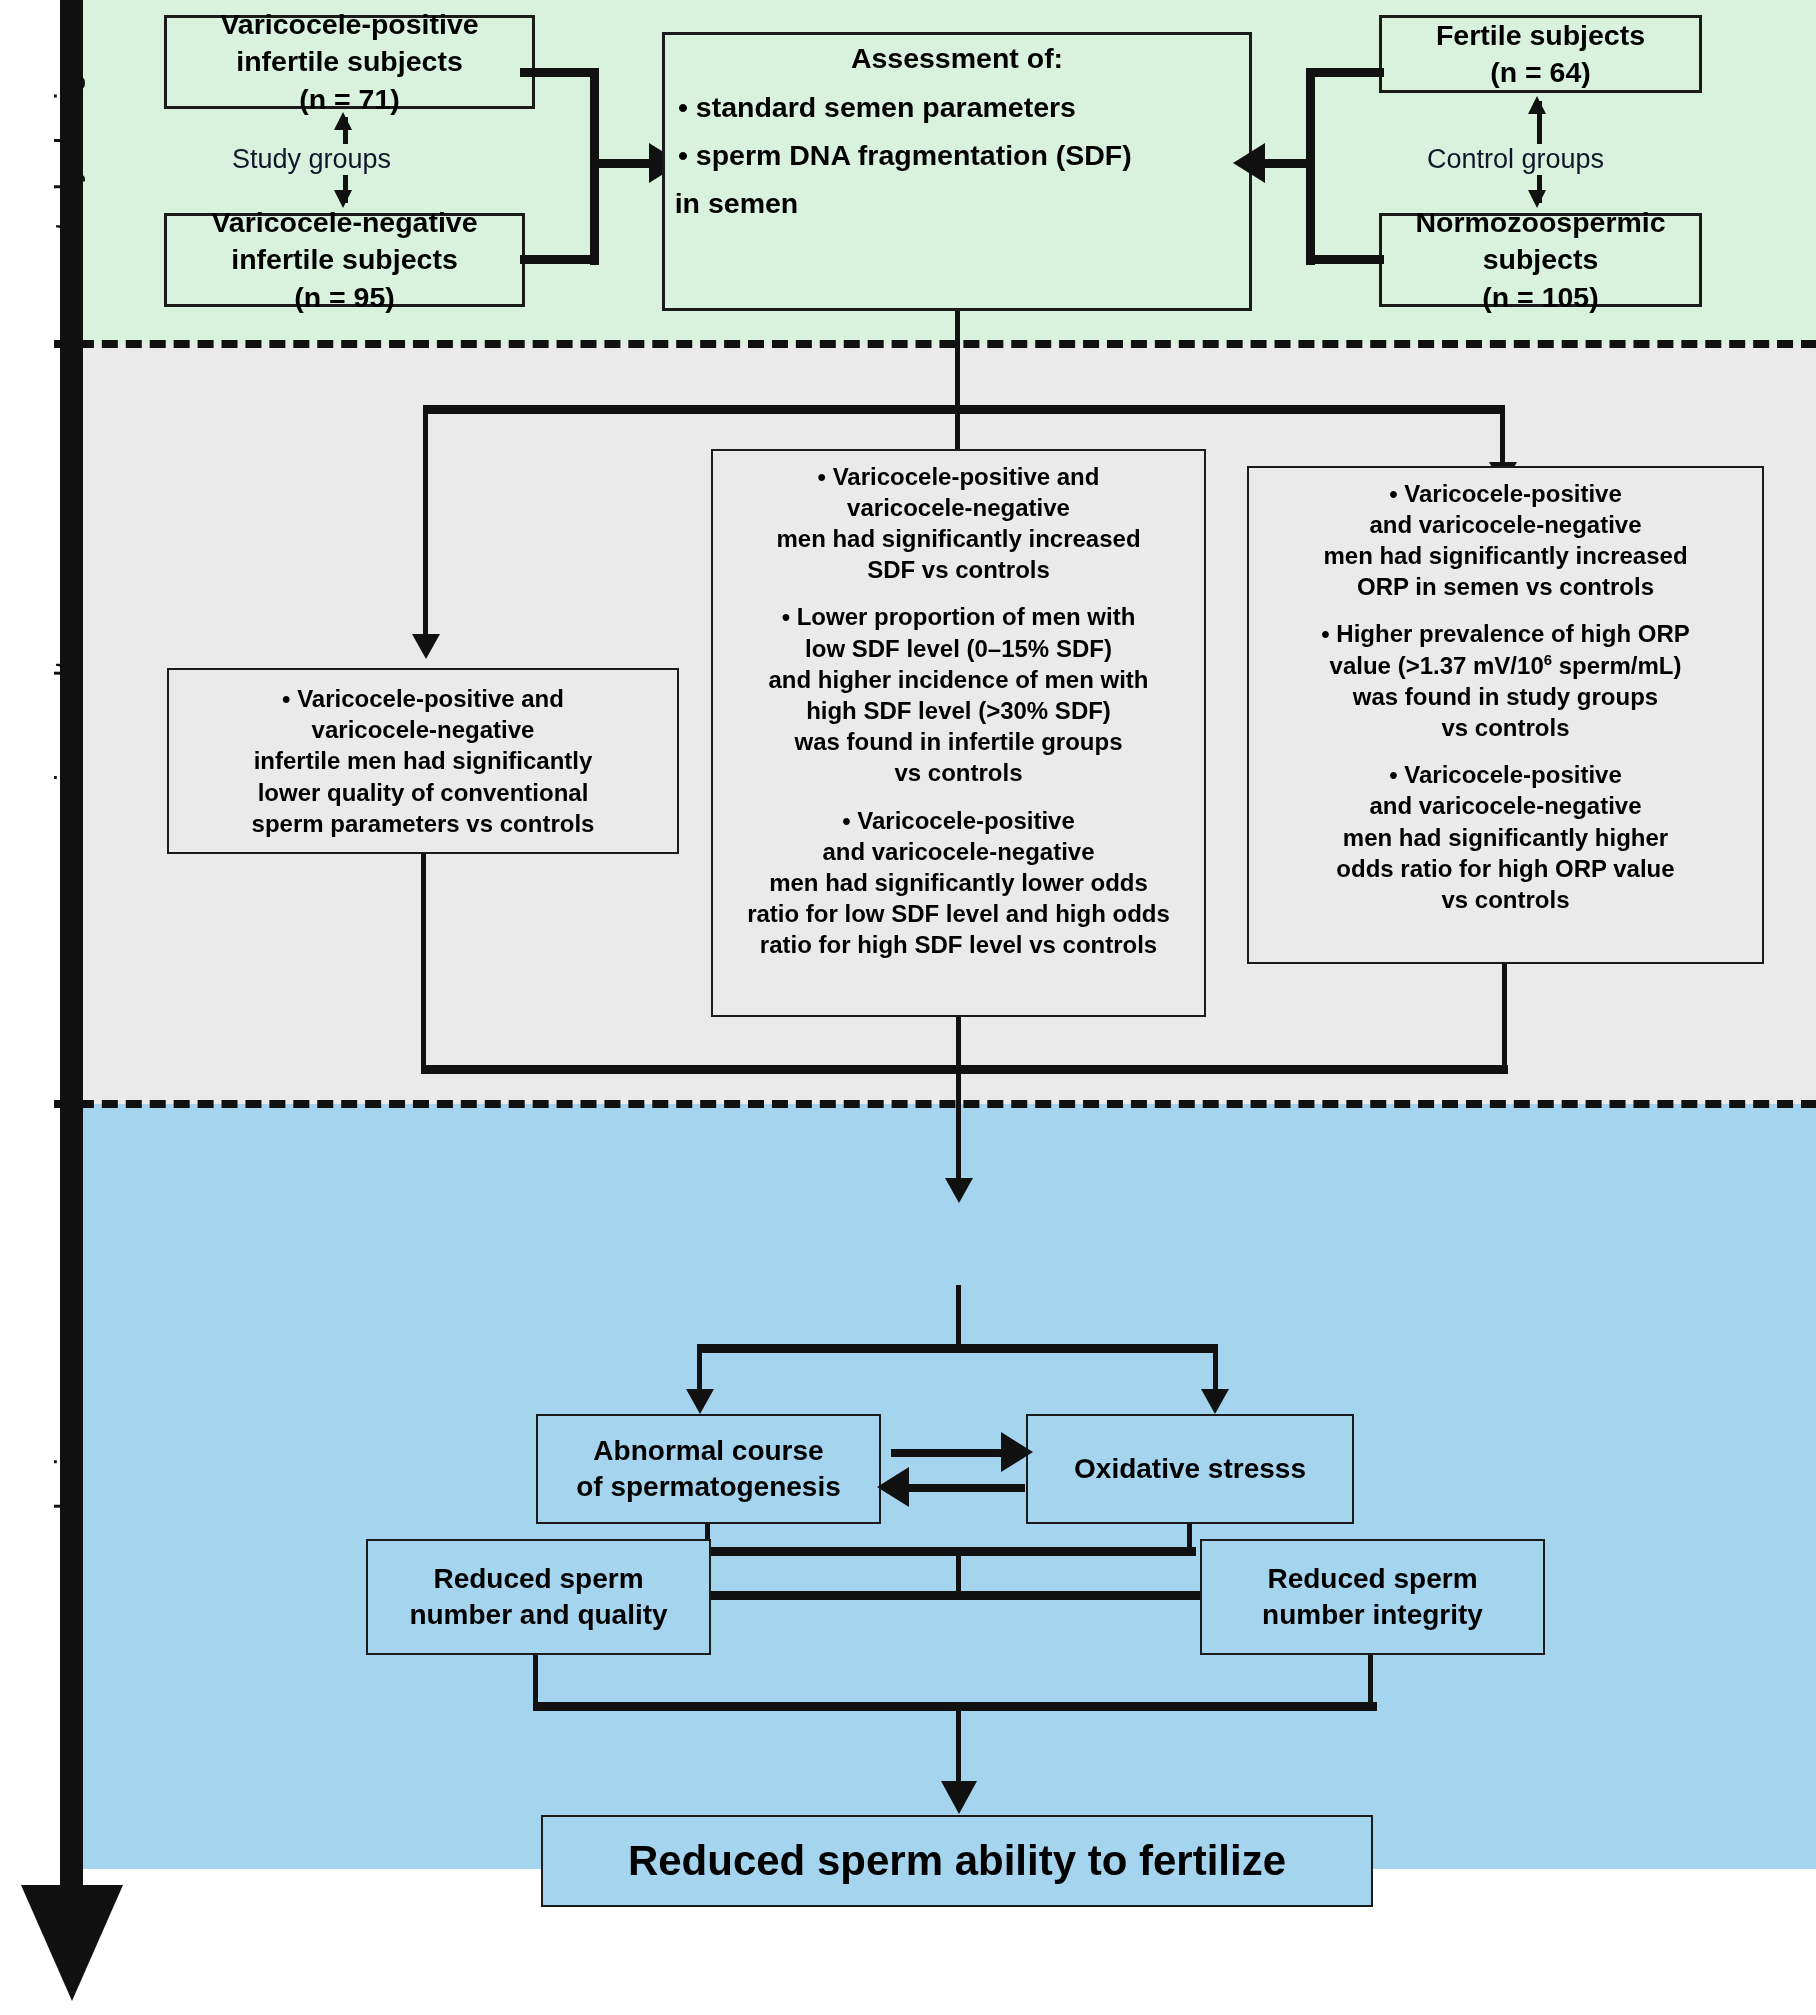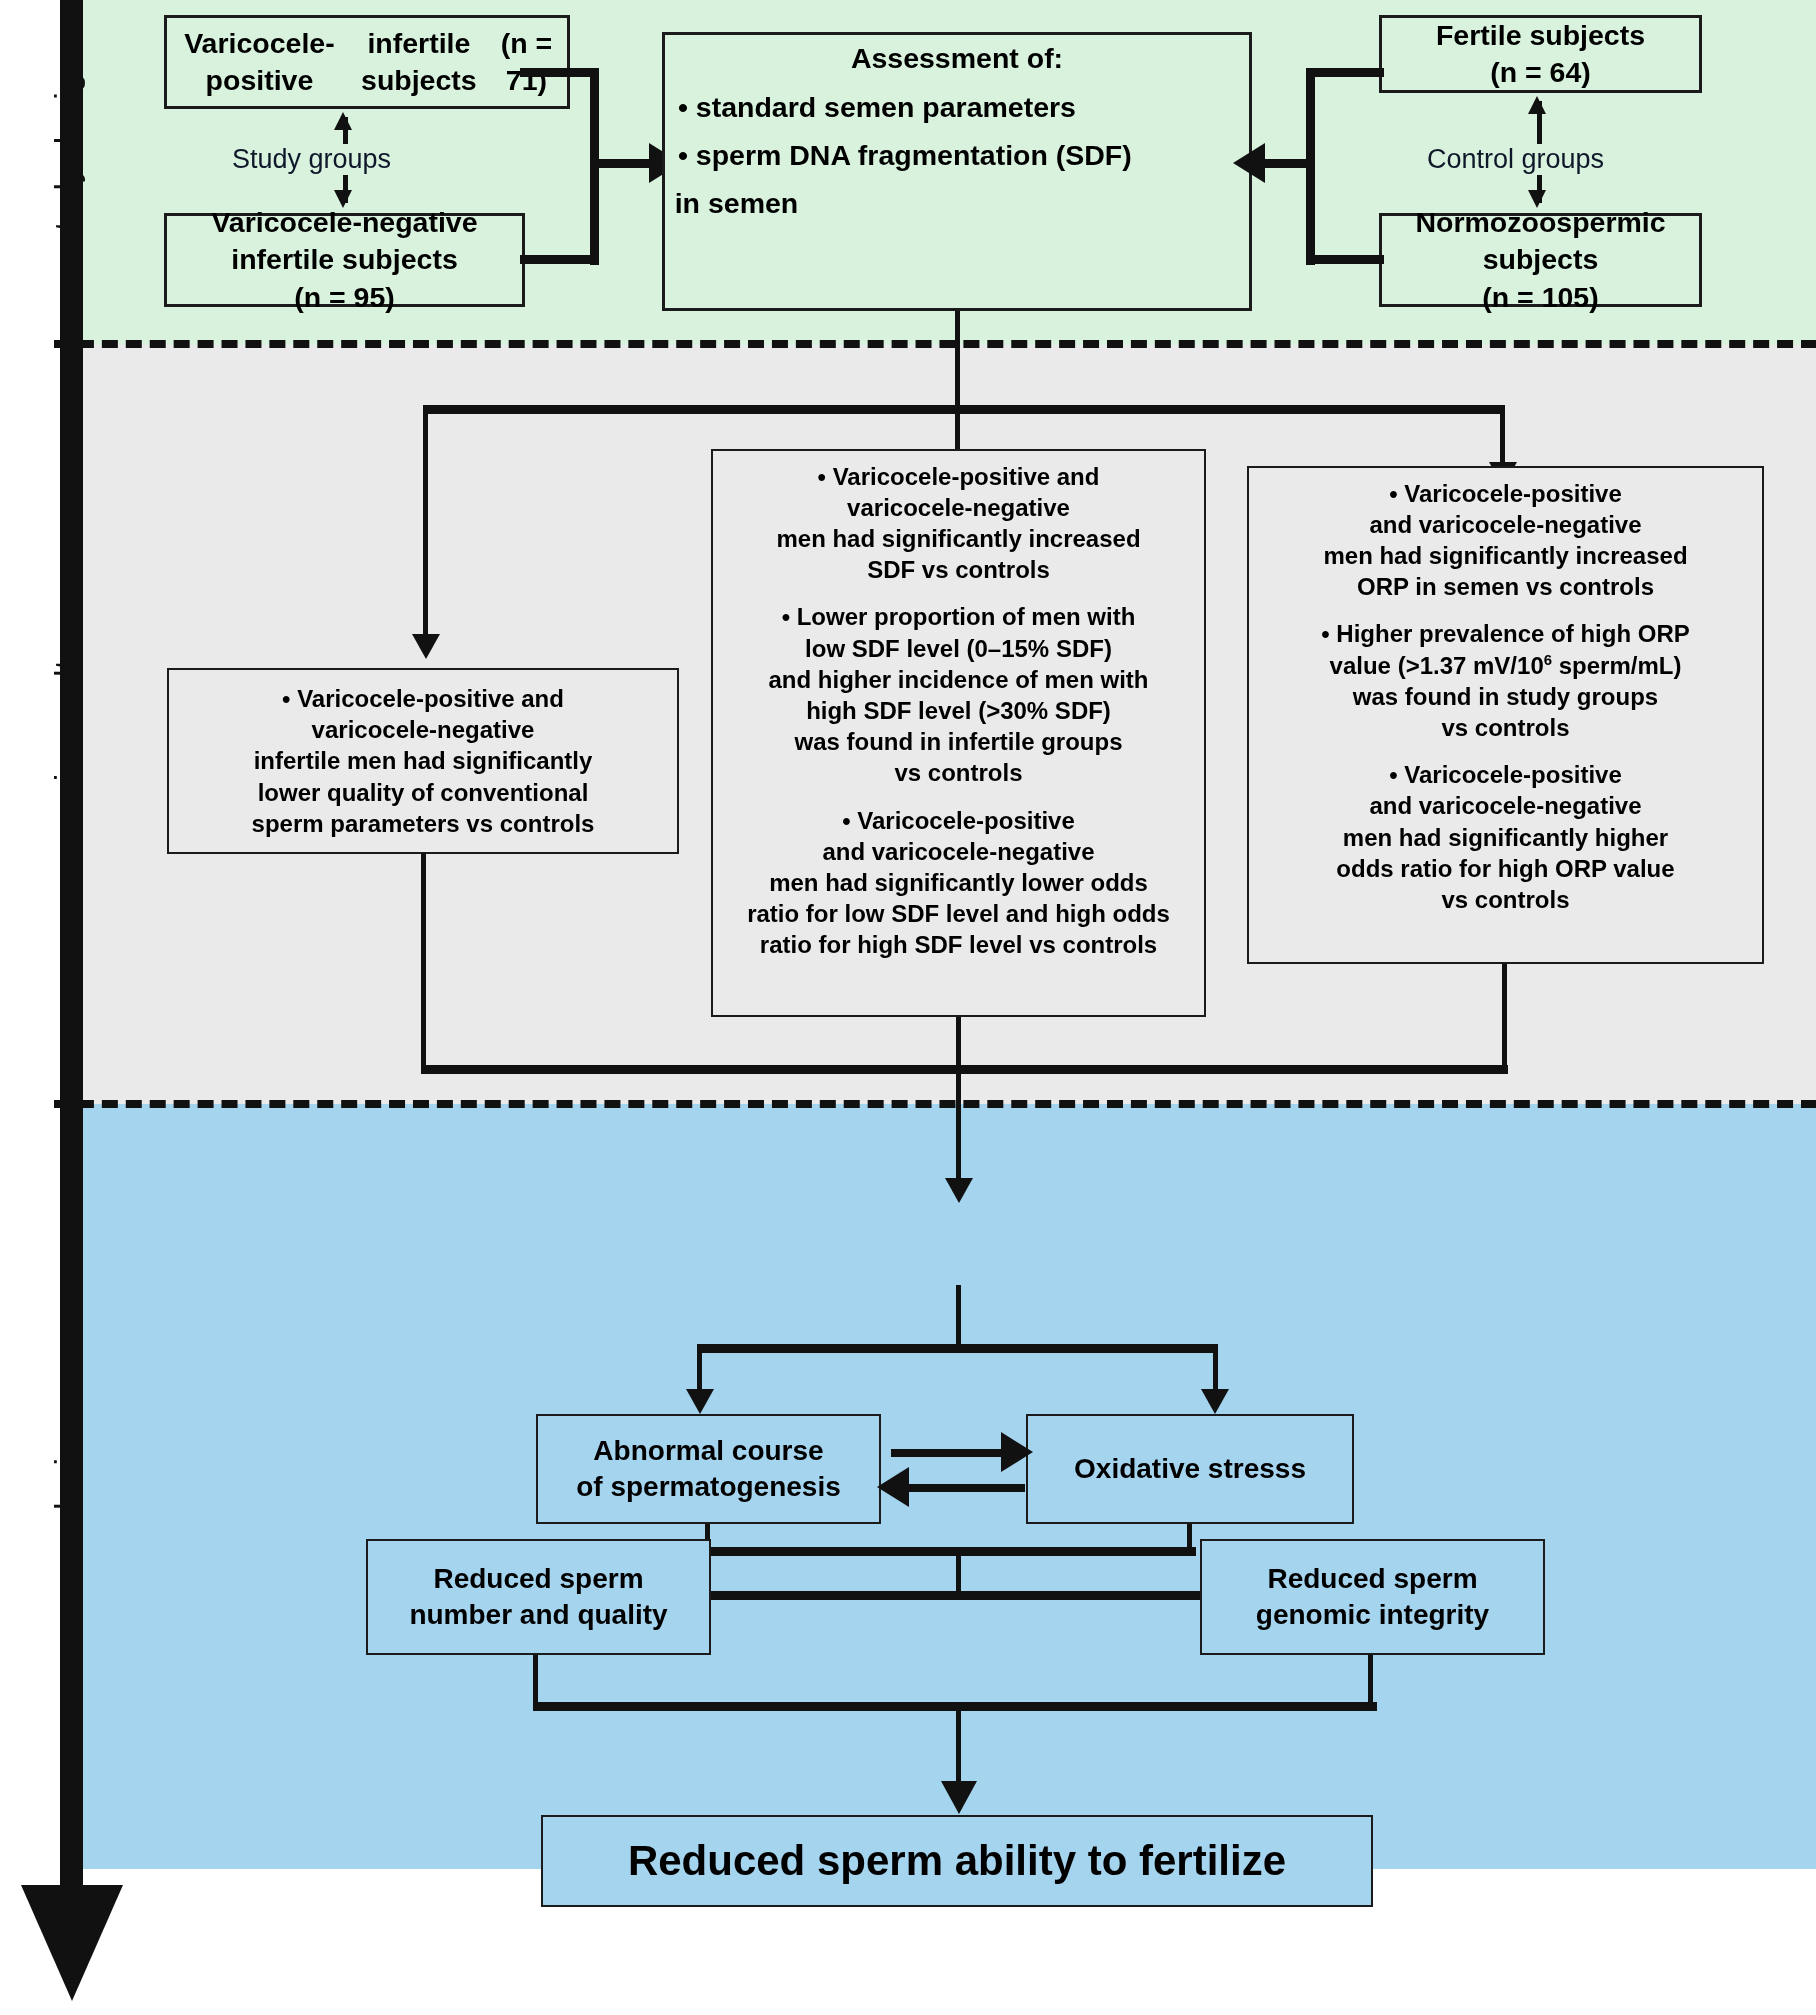--- a/index.html
+++ b/index.html
@@ -77,21 +77,21 @@
   <div class="dashed" id="dash-1"></div>
   <div class="dashed" id="dash-2"></div>
 
   <div id="spine"></div>
   <div id="spine-head"></div>
 
   <div class="vlabel" style="left:47px;top:248px;">study design</div>
   <div class="vlabel" style="left:47px;top:829px;">main results</div>
   <div class="vlabel" style="left:47px;top:1583px;">conclusions</div>
 
-  <div class="node green" id="n-vpos" style="left:164px;top:15px;width:406px;height:94px;flex-direction:row;">
+  <div class="node green" id="n-vpos" style="left:164px;top:15px;width:371px;height:94px;flex-direction:column;">
     <div class="nd">Varicocele-positive</div>
     <div class="nd">infertile subjects</div>
     <div class="nd">(n = 71)</div>
   </div>
 
   <div class="node green" id="n-vneg" style="left:164px;top:213px;width:361px;height:94px;flex-direction:column;">
     <div class="nd">Varicocele-negative</div>
     <div class="nd">infertile subjects</div>
     <div class="nd">(n = 95)</div>
   </div>
@@ -231,21 +231,21 @@
   <div class="ar-l" style="left:663px;top:1575px;"></div>
   <div class="ar-r" style="left:1211px;top:1575px;"></div>
 
   <div class="node blue thin" id="n-red1" style="left:366px;top:1539px;width:345px;height:116px;flex-direction:column;">
     <div class="cc">Reduced sperm</div>
     <div class="cc">number and quality</div>
   </div>
 
   <div class="node blue thin" id="n-red2" style="left:1200px;top:1539px;width:345px;height:116px;flex-direction:column;">
     <div class="cc">Reduced sperm</div>
-    <div class="cc">genomic integrity</div>
+    <div class="cc">number integrity</div>
   </div>
 
   <div class="ln vline" style="left:533px;top:1655px;height:51px;"></div>
   <div class="ln vline" style="left:1368px;top:1655px;height:51px;"></div>
   <div class="ln hthick" style="left:533px;top:1702px;width:844px;"></div>
   <div class="ln vline" style="left:956px;top:1702px;height:83px;"></div>
   <div class="ar-d-big" style="left:941px;top:1781px;"></div>
 
   <div class="node blue thin" id="n-final" style="left:541px;top:1815px;width:832px;height:92px;">
     <div class="huge">Reduced sperm ability to fertilize</div>

